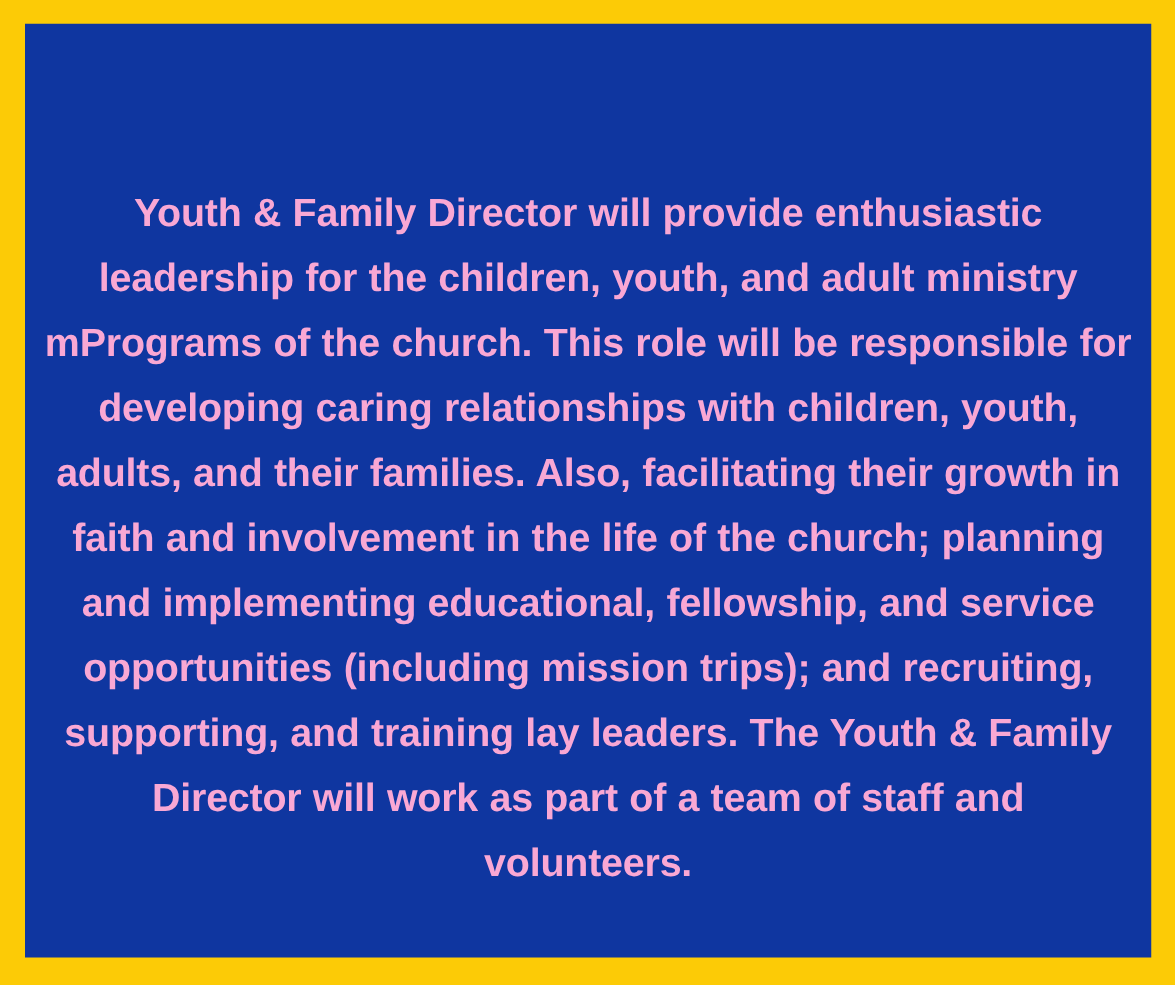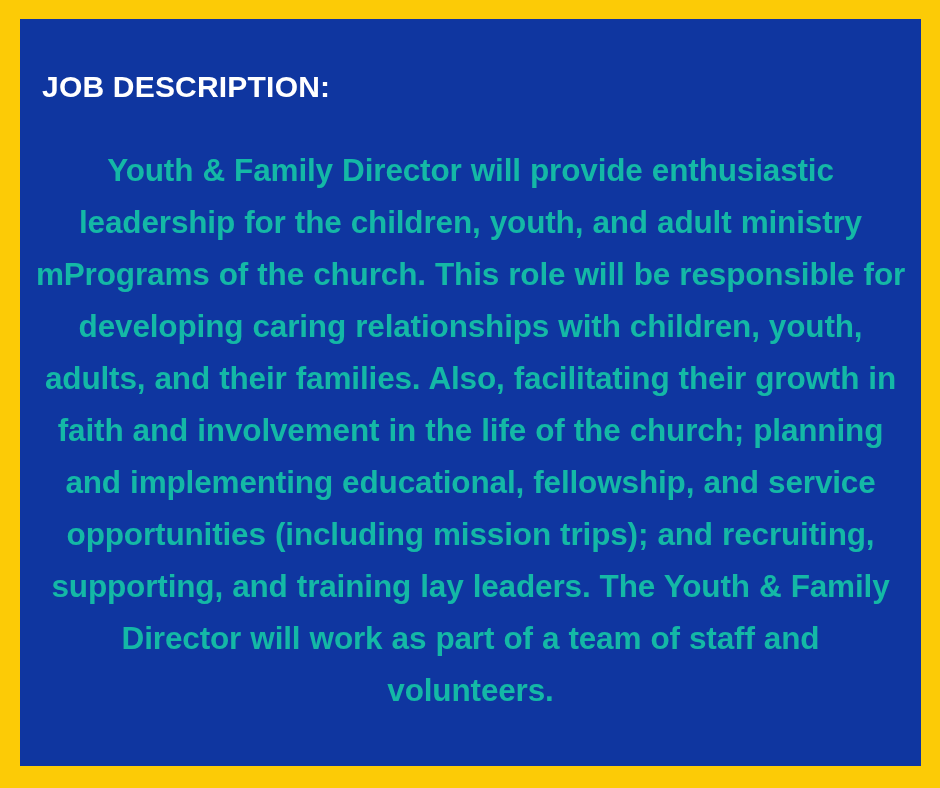--- a/index.html
+++ b/index.html
@@ -46,31 +46,30 @@
     white-space: nowrap;
     text-align: left;
   }
 
   #body-copy {
     position: absolute;
     left: 14px;
     right: 14px;
     top: 125px;
     margin: 0;
-    color: #14b8a6;
+    color: #f9a8d4;
     font-family: "Liberation Sans", sans-serif;
     font-weight: bold;
     font-size: 31.5px;
     line-height: 52px;
     text-align: center;
     letter-spacing: -0.15px;
     word-spacing: 0.5px;
   }
 </style>
 </head>
 <body>
 
 <div id="poster">
   <div id="panel">
-    <h1 id="heading">JOB DESCRIPTION:</h1>
     <p id="body-copy">Youth &amp; Family Director will provide enthusiastic leadership for the children, youth, and adult ministry mPrograms of the church.  This role will be responsible for developing caring relationships with children, youth, adults, and their families. Also, facilitating their growth in faith and involvement in the life of the church; planning and implementing educational, fellowship, and service opportunities (including mission trips); and recruiting, supporting, and training lay leaders. The Youth &amp; Family Director will work as part of a team of staff and volunteers.</p>
   </div>
 </div>
 
 </body></html>

